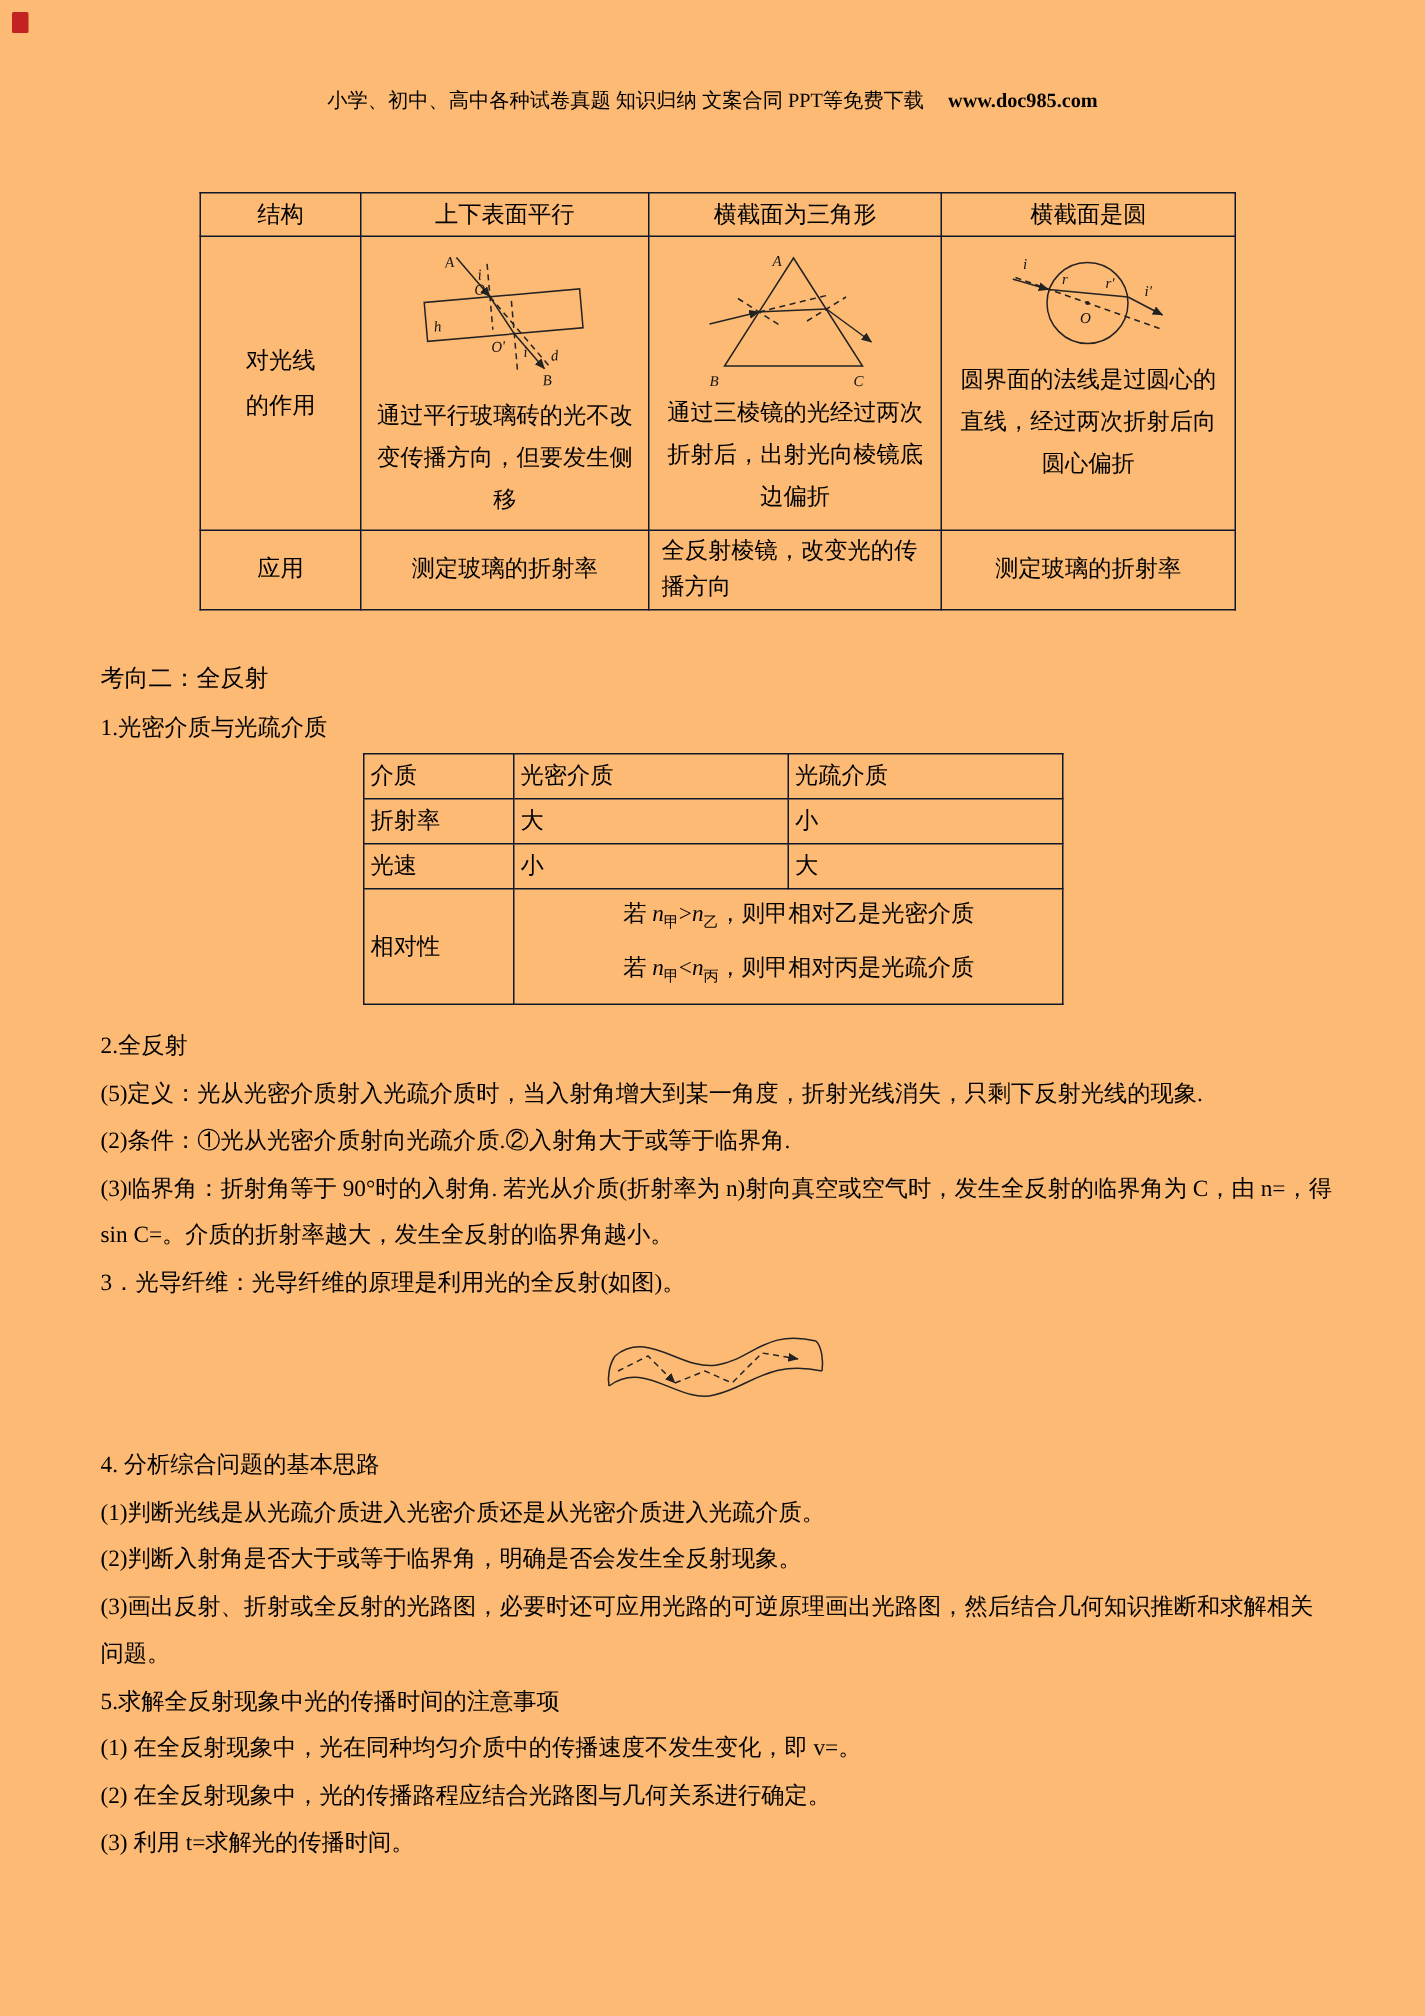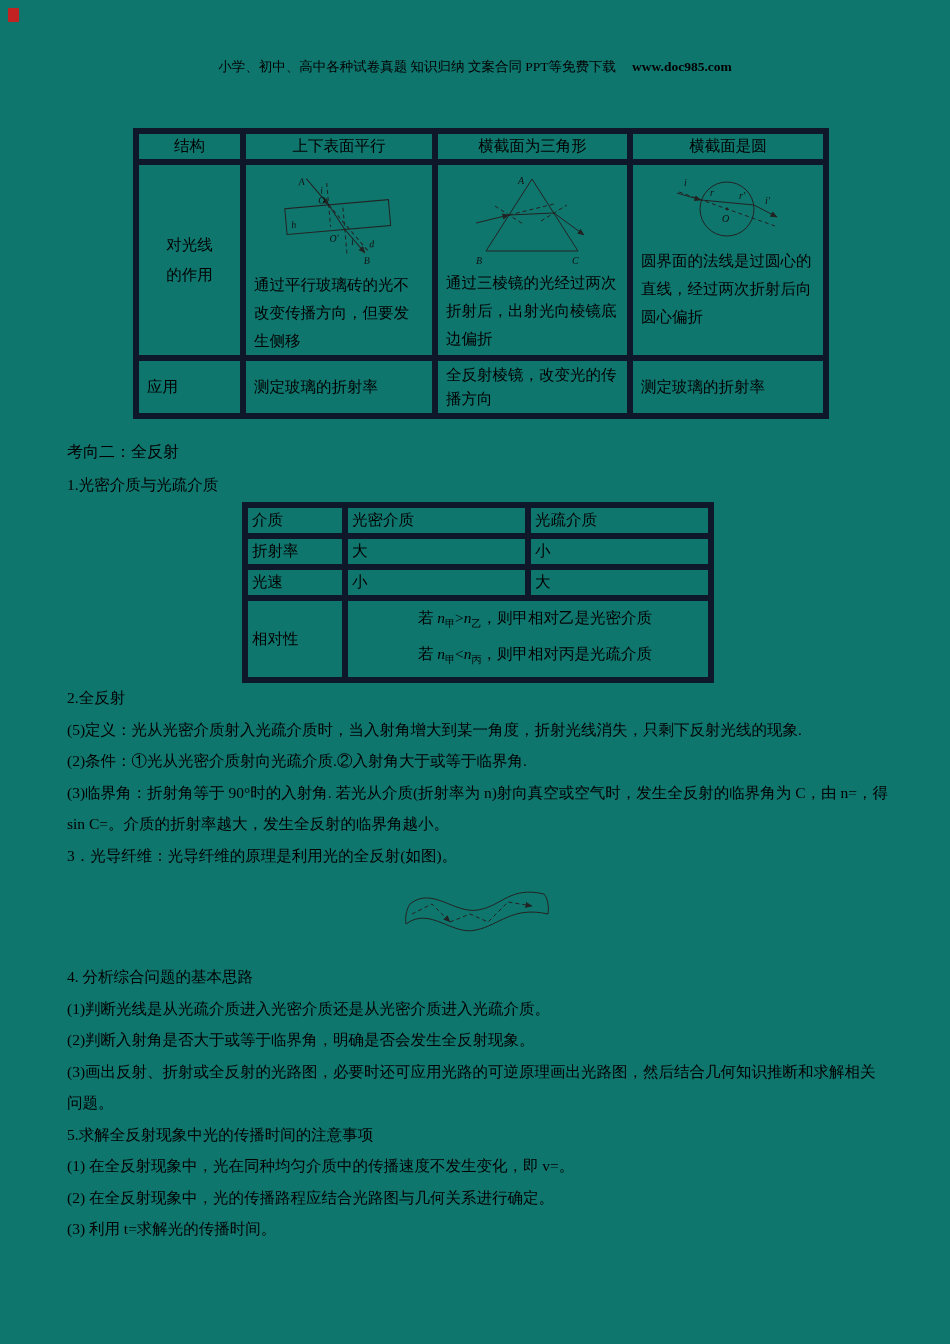--- a/index.html
+++ b/index.html
@@ -1,41 +1,41 @@
 <!DOCTYPE html>
 <html><head>
 <meta charset="utf-8">
 <style>
   * { margin:0; padding:0; box-sizing:border-box; }
   html,body { background:#ffffff; }
   .page {
     position:relative; width:950px; height:1344px; margin:0 auto;
-    background:#0f766e; color:#000;
+    background:#fdba74; color:#000;
     font-family:"Liberation Serif","DejaVu Serif",serif;
     font-size:15.5px; overflow:hidden;
   }
   .corner-mark { position:absolute; top:8px; left:8px; width:11px; height:14px; background:#c32222; border-radius:1px; }
   .header { position:absolute; top:58px; left:0; width:100%; text-align:center; font-size:13.5px; white-space:nowrap; }
   .header-url { font-weight:bold; margin-left:16px; }
 
   table { border-collapse:collapse; table-layout:fixed; }
-  td { border:6px solid #0f172a; }
+  td { border:1px solid #0f172a; }
 
   .t1 { position:absolute; top:128px; left:133px; width:690px; }
   .t1 .hrow td { height:29px; text-align:center; vertical-align:middle; padding:2px; }
   .t1 .erow td { height:196px; vertical-align:top; padding:0; }
   .t1 .erow .label-cell { vertical-align:middle; text-align:center; line-height:30px; }
   .t1 .arow td { height:51px; vertical-align:middle; padding:2px 8px; line-height:24px; }
-  .t1 .arow .center { }
+  .t1 .arow .center { text-align:center; }
   .prewrap { white-space:pre-line; }
   .dia { display:flex; justify-content:center; align-items:center; }
   .dia-slab { height:104px; padding-top:6px; }
   .dia-prism { height:102px; padding-top:6px; }
   .dia-circle { height:80px; padding-top:8px; }
-  .celltext { text-align:left; padding:2px 8px 0 8px; line-height:28px; }
+  .celltext { text-align:center; padding:2px 8px 0 8px; line-height:28px; }
 
   .kao { position:absolute; top:442px; left:67px; font-weight:normal; font-size:16px; }
   .sub1 { position:absolute; top:475px; left:67px;text-align:right; }
 
   .t2 { position:absolute; top:502px; left:242px; width:466px; }
   .t2 td { text-align:left; vertical-align:middle; height:30px; padding:2px 4px; }
   .t2 .rel td { height:64px; }
   .t2 .rel .rel-content { text-align:center; padding-left:18px; }
   .rel-line { line-height:30px; }
   .it { font-style:italic; }

